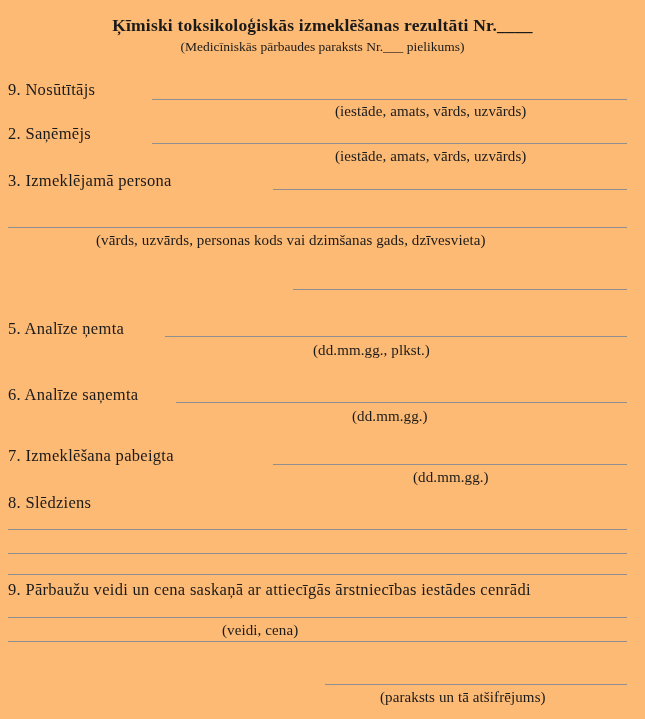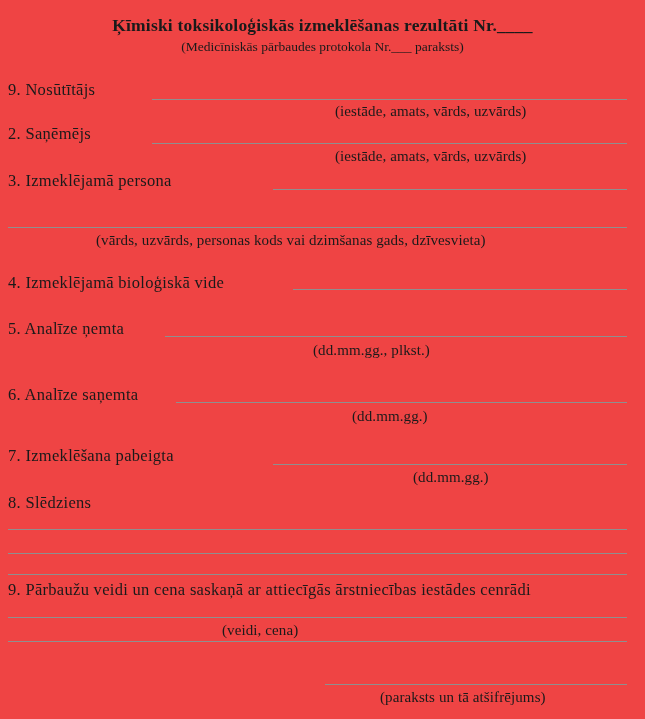--- a/index.html
+++ b/index.html
@@ -4,21 +4,21 @@
 <style>
   html, body {
     margin: 0;
     padding: 0;
     background: #ffffff;
   }
   .page {
     position: relative;
     width: 645px;
     height: 719px;
-    background: #ef4444;
+    background: #fdba74;
     font-family: "Liberation Serif", "DejaVu Serif", serif;
     color: #1a1a1a;
     overflow: hidden;
   }
   .title {
     position: absolute;
     top: 15px;
     left: 0;
     width: 645px;
     text-align: center;
@@ -52,36 +52,35 @@
     letter-spacing: 0.1px;
     white-space: nowrap;
   }
 </style>
 </head>
 <body>
 
 <div class="page">
 
   <div class="title">Ķīmiski toksikoloģiskās izmeklēšanas rezultāti Nr.____</div>
-  <div class="subtitle">(Medicīniskās pārbaudes protokola Nr.___ paraksts)</div>
+  <div class="subtitle">(Medicīniskās pārbaudes paraksts Nr.___ pielikums)</div>
 
   <div class="lbl" style="top:80px">9. Nosūtītājs</div>
   <div class="rule" style="top:99px;left:152px;width:475px"></div>
   <div class="cap" style="top:103px;left:335px">(iestāde, amats, vārds, uzvārds)</div>
 
   <div class="lbl" style="top:124px">2. Saņēmējs</div>
   <div class="rule" style="top:143px;left:152px;width:475px"></div>
   <div class="cap" style="top:148px;left:335px">(iestāde, amats, vārds, uzvārds)</div>
 
   <div class="lbl" style="top:171px">3. Izmeklējamā persona</div>
   <div class="rule" style="top:189px;left:273px;width:354px"></div>
   <div class="rule" style="top:227px;left:8px;width:619px"></div>
   <div class="cap" style="top:232px;left:96px">(vārds, uzvārds, personas kods vai dzimšanas gads, dzīvesvieta)</div>
 
-  <div class="lbl" style="top:273px">4. Izmeklējamā bioloģiskā vide</div>
   <div class="rule" style="top:289px;left:293px;width:334px"></div>
 
   <div class="lbl" style="top:319px">5. Analīze ņemta</div>
   <div class="rule" style="top:336px;left:165px;width:462px"></div>
   <div class="cap" style="top:342px;left:313px">(dd.mm.gg., plkst.)</div>
 
   <div class="lbl" style="top:385px">6. Analīze saņemta</div>
   <div class="rule" style="top:402px;left:176px;width:451px"></div>
   <div class="cap" style="top:408px;left:352px">(dd.mm.gg.)</div>
 

